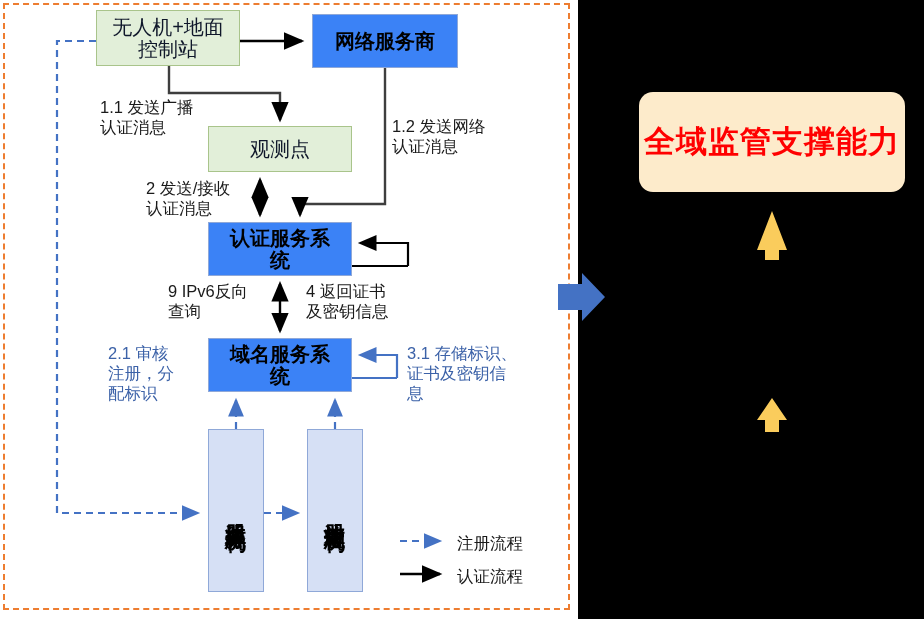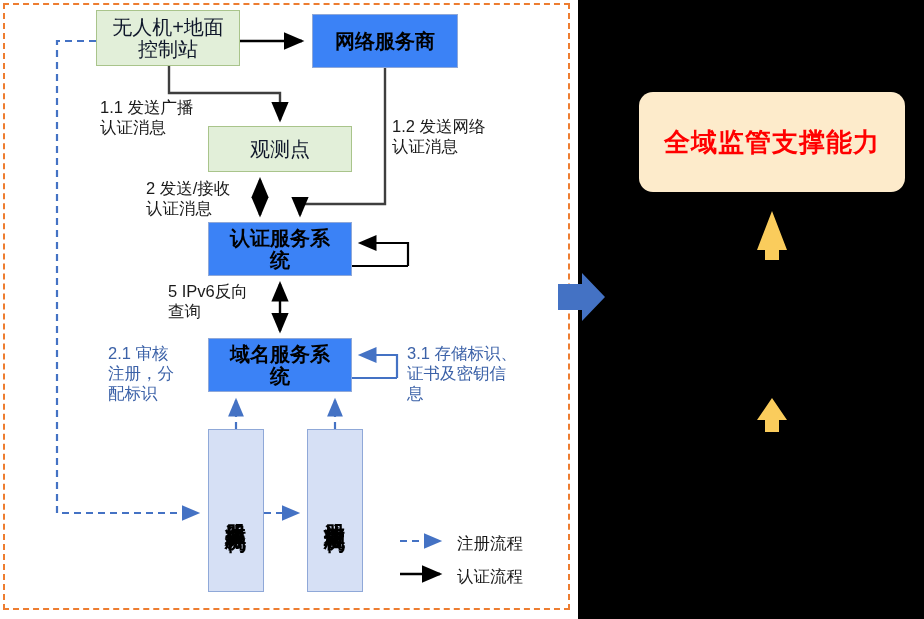--- a/index.html
+++ b/index.html
@@ -83,21 +83,21 @@
   }
   
   .cap-card {
     position: absolute;
     background: #FDEBCB;
     border-radius: 14px;
     display: flex;
     align-items: center;
     justify-content: center;
     color: #FF0000;
-    font-size: 26px;
+    font-size: 31px;
     font-weight: bold;
     letter-spacing: 1px;
   }
   
   svg.overlay {
     position: absolute;
     left: 0;
     top: 0;
     width: 924px;
     height: 619px;
@@ -153,23 +153,25 @@
   <div class="label" style="left:100px; top:97px; width:130px;">1.1 发送广播
 认证消息</div>
 
   <div class="label" style="left:392px; top:116px; width:140px;">1.2 发送网络
 认证消息</div>
 
   <div class="label" style="left:146px; top:178px; width:130px;">2 发送/接收
 认证消息</div>
 
 
-  <div class="label" style="left:168px; top:281px; width:115px;">5 IPv6反向
+  <div class="label" style="left:168px; top:281px; width:115px;">9 IPv6反向
 查询</div>
 
+  <div class="label" style="left:306px; top:281px; width:120px;">4 返回证书
+及密钥信息</div>
 
   <div class="label label-blue" style="left:108px; top:343px; width:96px;">2.1  审核
 注册，分
 配标识</div>
 
   <div class="label label-blue" style="left:407px; top:343px; width:130px;">3.1  存储标识、
 证书及密钥信
 息</div>
 
   <div class="legend-text" style="left:457px; top:533px;">注册流程</div>

